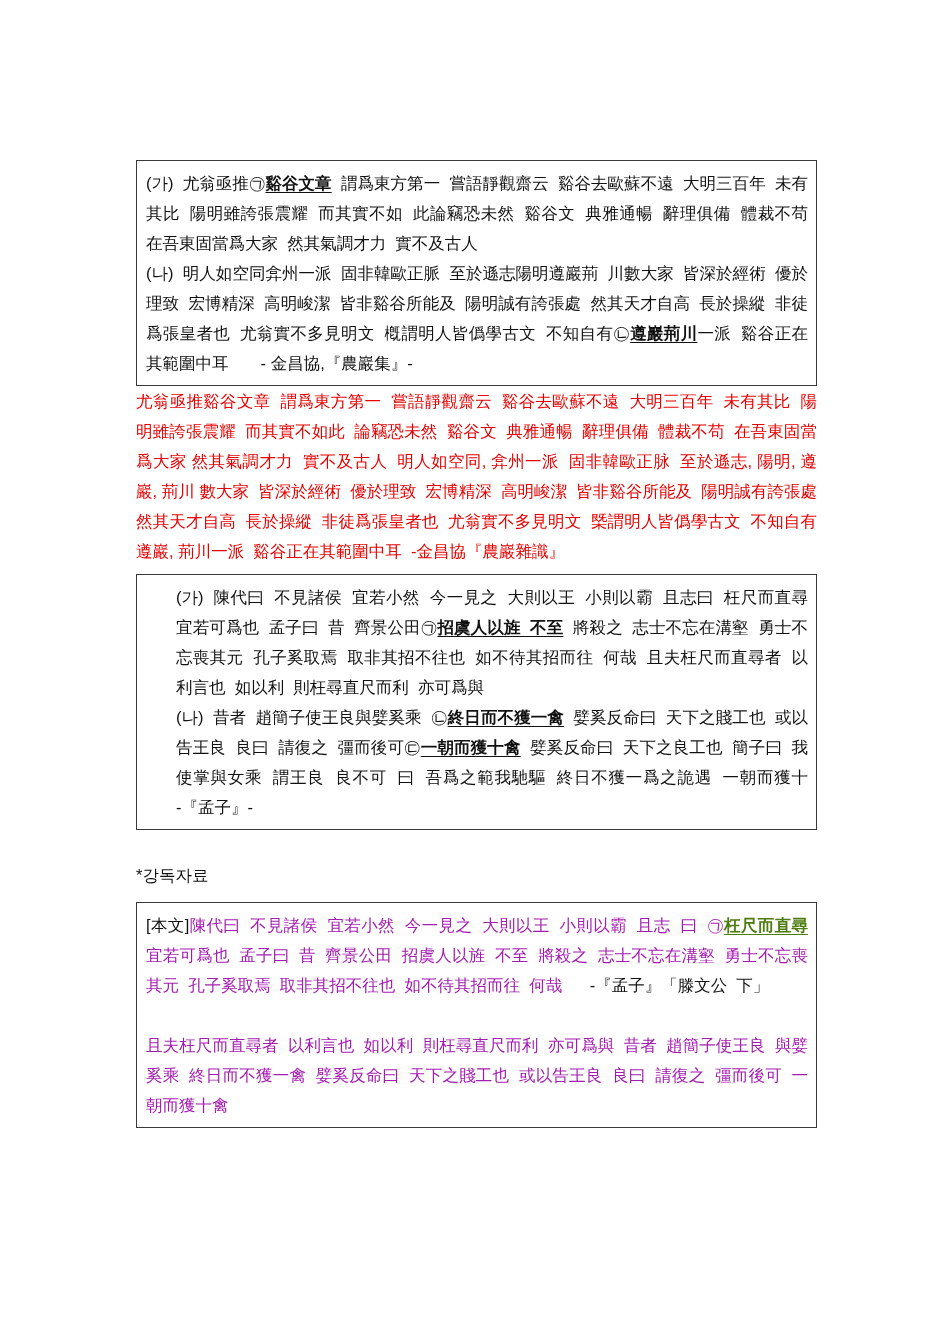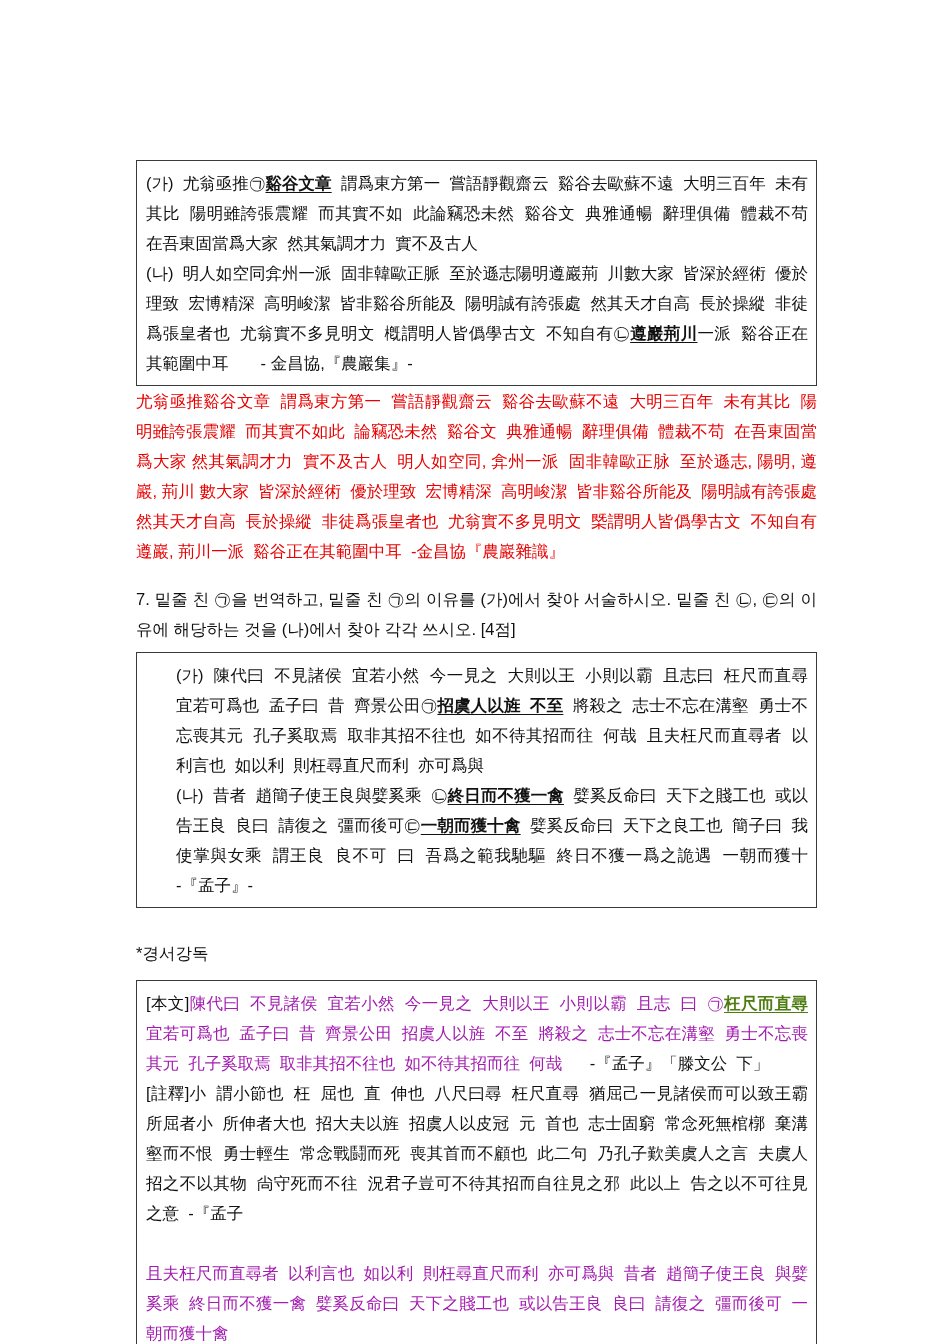--- a/index.html
+++ b/index.html
@@ -48,29 +48,27 @@
   <div class="content">
 
     <div class="boxed mt-box1">
       <div class="para"><span>(가)  尤翁亟推</span><span>㉠</span><span class="run-bu">谿谷文章</span><span>  謂爲東方第一  嘗語靜觀齋云  谿谷去歐蘇不遠  大明三百年  未有其比  陽明雖誇張震耀  而其實不如  此論竊恐未然  谿谷文  典雅通暢  辭理俱備  體裁不苟  在吾東固當爲大家  然其氣調才力  實不及古人</span></div>
       <div class="para"><span>(나)  明人如空同弇州一派  固非韓歐正脈  至於遜志陽明遵巖荊  川數大家  皆深於經術  優於理致  宏博精深  高明峻潔  皆非谿谷所能及  陽明誠有誇張處  然其天才自高  長於操縱  非徒爲張皇者也  尤翁實不多見明文  槪謂明人皆僞學古文  不知自有</span><span>㉡</span><span class="run-bu">遵巖荊川</span><span>一派  谿谷正在其範圍中耳       - 金昌協,『農巖集』-</span></div>
     </div>
 
 
     <div class="para red-text">尤翁亟推谿谷文章  謂爲東方第一  嘗語靜觀齋云  谿谷去歐蘇不遠  大明三百年  未有其比  陽明雖誇張震耀  而其實不如此  論竊恐未然  谿谷文  典雅通暢  辭理俱備  體裁不苟  在吾東固當爲大家 然其氣調才力  實不及古人  明人如空同, 弇州一派  固非韓歐正脉  至於遜志, 陽明, 遵巖, 荊川 數大家  皆深於經術  優於理致  宏博精深  高明峻潔  皆非谿谷所能及  陽明誠有誇張處  然其天才自高  長於操縱  非徒爲張皇者也  尤翁實不多見明文  槩謂明人皆僞學古文  不知自有遵巖, 荊川一派  谿谷正在其範圍中耳  -金昌協『農巖雜識』</div>
 
-    <div class="para mt-question">7. 밑줄 친 ㉠을 번역하고, 밑줄 친 ㉠의 이유를 (가)에서 찾아 서술하시오. 밑줄 친 ㉡, ㉢의 이유에 해당하는 것을 (나)에서 찾아 각각 쓰시오. [4점]</div>
 
     <div class="boxed mt-box2">
       <div class="para"><span>(가)  陳代曰  不見諸侯  宜若小然  今一見之  大則以王  小則以霸  且志曰  枉尺而直尋  宜若可爲也  孟子曰  昔  齊景公田</span><span>㉠</span><span class="run-bu">招虞人以旌  不至</span><span>  將殺之  志士不忘在溝壑  勇士不忘喪其元  孔子奚取焉  取非其招不往也  如不待其招而往  何哉  且夫枉尺而直尋者  以利言也  如以利  則枉尋直尺而利  亦可爲與</span></div>
       <div class="para"><span>(나)  昔者  趙簡子使王良與嬖奚乘  </span><span>㉡</span><span class="run-bu">終日而不獲一禽</span><span>  嬖奚反命曰  天下之賤工也  或以告王良  良曰  請復之  彊而後可</span><span>㉢</span><span class="run-bu">一朝而獲十禽</span><span>  嬖奚反命曰  天下之良工也  簡子曰  我使掌與女乘  謂王良  良不可  曰  吾爲之範我馳驅  終日不獲一爲之詭遇  一朝而獲十       -『孟子』-</span></div>
     </div>
 
-    <div class="para mt-gyeongseo">*경서강독</div>
+    <div class="para mt-gyeongseo">*강독자료</div>
 
     <div class="boxed mt-box3">
       <div class="para"><span>[本文]</span><span class="run-red">陳代曰  不見諸侯  宜若小然  今一見之  大則以王  小則以霸  且志  曰  </span><span class="run-red">㉠</span><span class="run-redbu">枉尺而直尋</span><span class="run-red">  宜若可爲也  孟子曰  昔  齊景公田  招虞人以旌  不至  將殺之  志士不忘在溝壑  勇士不忘喪其元  孔子奚取焉  取非其招不往也  如不待其招而往  何哉</span><span>      -『孟子』「滕文公  下」</span></div>
-      <div class="para"><span>[註釋]小  謂小節也  枉  屈也  直  伸也  八尺曰尋  枉尺直尋  猶屈己一見諸侯而可以致王霸  所屈者小  所伸者大也  招大夫以旌  招虞人以皮冠  元  首也  志士固窮  常念死無棺槨  棄溝壑而不恨  勇士輕生  常念戰鬪而死  喪其首而不顧也  此二句  乃孔子歎美虞人之言  夫虞人  招之不以其物  尙守死而不往  況君子豈可不待其招而自往見之邪  此以上  告之以不可往見之意  -『孟子</span></div>
       <div class="para gap-above"><span class="run-red">且夫枉尺而直尋者  以利言也  如以利  則枉尋直尺而利  亦可爲與  昔者  趙簡子使王良  與嬖奚乘  終日而不獲一禽  嬖奚反命曰  天下之賤工也  或以告王良  良曰  請復之  彊而後可  一朝而獲十禽</span></div>
     </div>
 
   </div>
 </div>
 
 </body></html>

